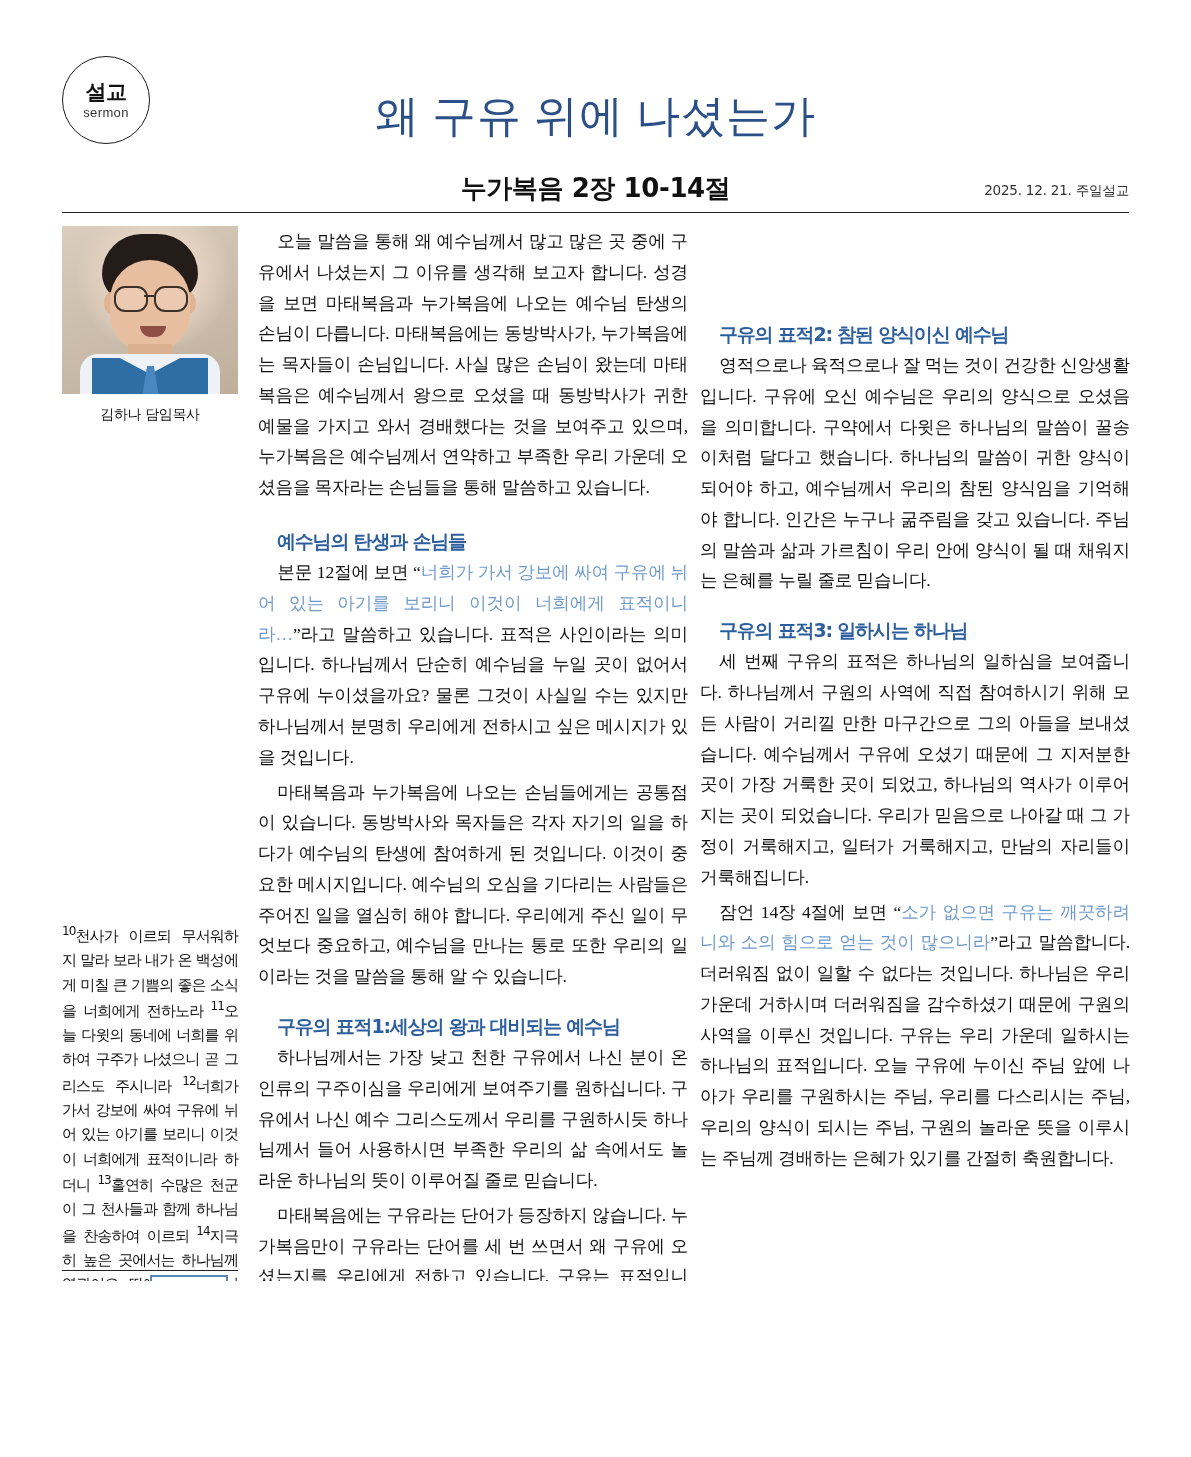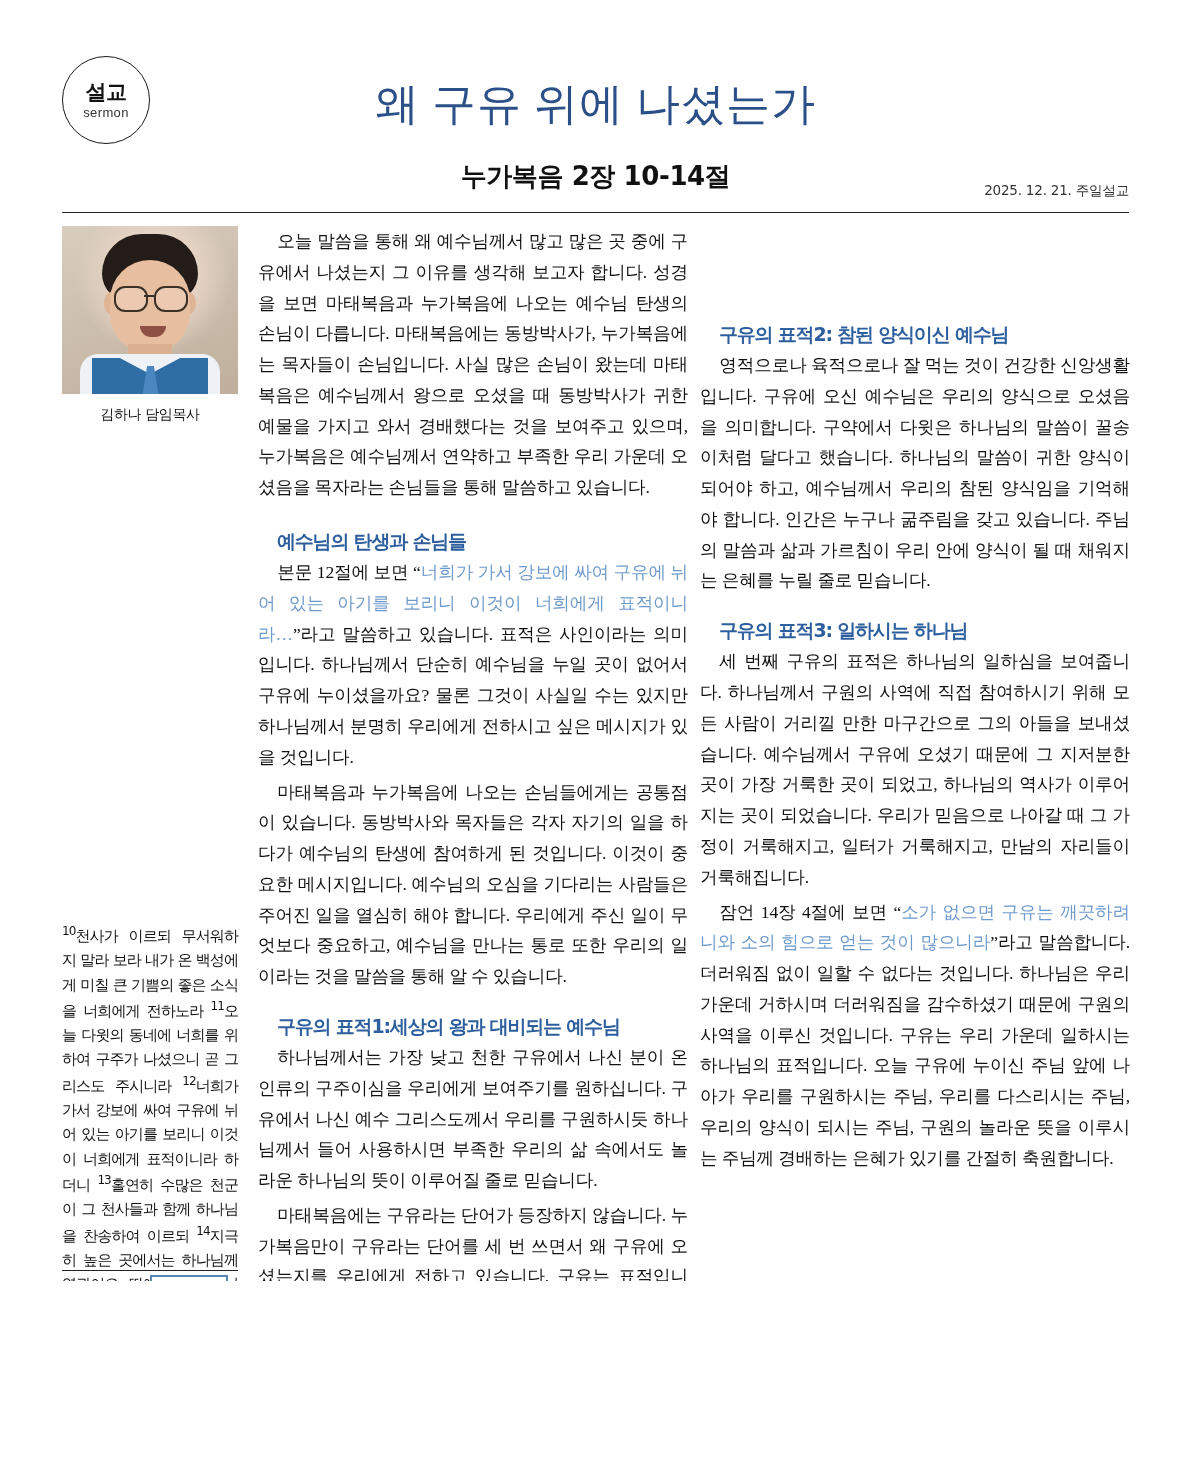--- a/index.html
+++ b/index.html
@@ -63,21 +63,21 @@
     right: 0;
     top: 30px;
     text-align: center;
   }
   .main-title {
     font-family: "Liberation Serif", "DejaVu Serif", serif;
     font-size: 44px;
     letter-spacing: 1px;
     color: #2b5088;
     line-height: 1.15;
-    margin: 4px;
+    margin: 16px;
     font-weight: normal;
   }
   .sub-title {
     font-family: "DejaVu Sans", sans-serif;
     font-size: 26px;
     font-weight: bold;
     color: #111;
     margin-top: 28px;
     letter-spacing: -0.4px;
   }

